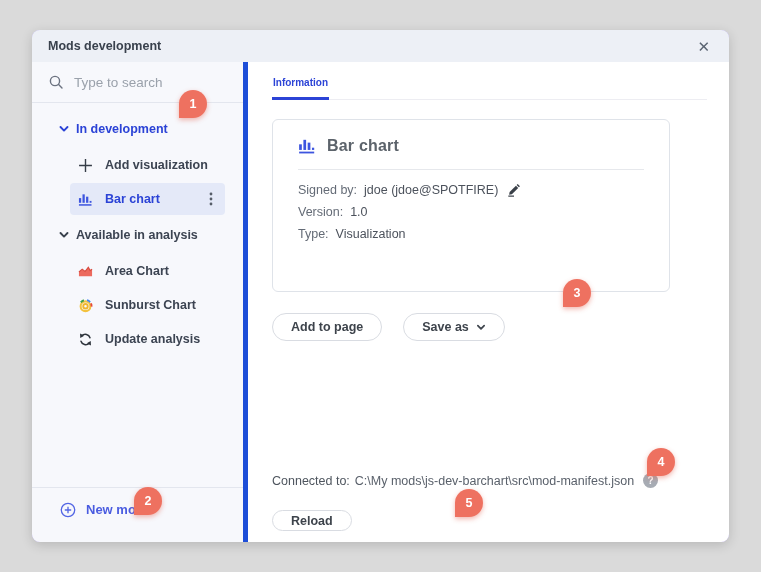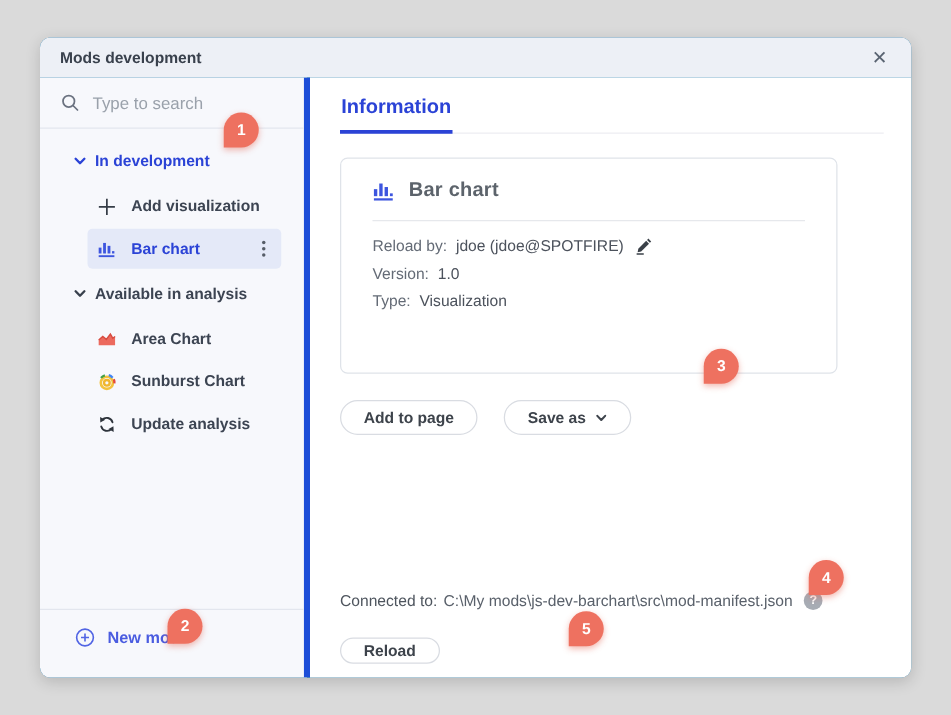--- a/index.html
+++ b/index.html
@@ -5,21 +5,21 @@
   * { margin:0; padding:0; box-sizing:border-box; }
   html,body { width:761px; height:572px; }
   body {
     background:#dadada;
     font-family:"Liberation Sans", sans-serif;
     position:relative;
     overflow:hidden;
   }
   .window {
     position:absolute; left:32px; top:30px; width:697px; height:512px;
-    background:#0369a1; border-radius:8px;
+    background:#c4b5fd; border-radius:8px;
     box-shadow:0 3px 12px rgba(0,0,0,.16);
   }
   
   .titlebar {
     height:32px; background:#edf0f6; border-radius:8px 8px 0 0;
     display:flex; align-items:center; justify-content:space-between;
     padding:0 16px;
   }
   .titlebar .title { font-size:12.5px; font-weight:600; color:#39414d; }
   .close-btn {
@@ -71,21 +71,21 @@
     height:55px; border-top:1px solid #e3e6ee;
     display:flex; gap:10px;
     padding:14px 0 16px 28px; cursor:pointer;
   }
   .new-mod-label { font-size:13px; font-weight:600; color:#4a5ce0; }
   
   .tabbar {
     padding-top:15px; border-bottom:1px solid #ededf2; display:flex;
   }
   .tab {
-    font-size:16px; font-weight:600; color:#2b43d6;
+    font-size:10px; font-weight:600; color:#2b43d6;
     padding:0 1px 9px 1px; border-bottom:3px solid #2b43d6;
     margin-bottom:-1px; cursor:pointer;
   }
   .card {
     margin-top:19px; width:398px; height:173px;
     border:1px solid #dfe3e9; border-radius:6px; background:#fff;
   }
   .card-head {
     display:flex; align-items:center; gap:11px; padding:17px 25px 0 25px;
   }
@@ -276,21 +276,21 @@
                 <rect x="12.4" y="9.5" width="2" height="2"></rect>
                 <rect x="1" y="13" width="13.4" height="1.6"></rect>
               </g>
             </svg>
           </span>
           <span class="card-title">Bar chart</span>
         </div>
         <div class="card-divider"></div>
         <div class="fields">
           <div class="f-row">
-            <span class="f-label">Reload by:</span>
+            <span class="f-label">Signed by:</span>
             <span class="f-value">jdoe (jdoe@SPOTFIRE)</span>
             <span class="pencil-btn">
               <svg width="14" height="14" viewBox="0 0 16 16">
                 <path d="M3 10.2 L10.2 3 L12.8 5.6 L5.6 12.8 L2.4 13.4 Z" fill="#3a4048"></path>
                 <path d="M11 2.2 L12.2 1 L14.8 3.6 L13.6 4.8 Z" fill="#3a4048"></path>
                 <path d="M1.5 15 H8" stroke="#3a4048" stroke-width="1.4"></path>
               </svg>
             </span>
           </div>
           <div class="f-row">

